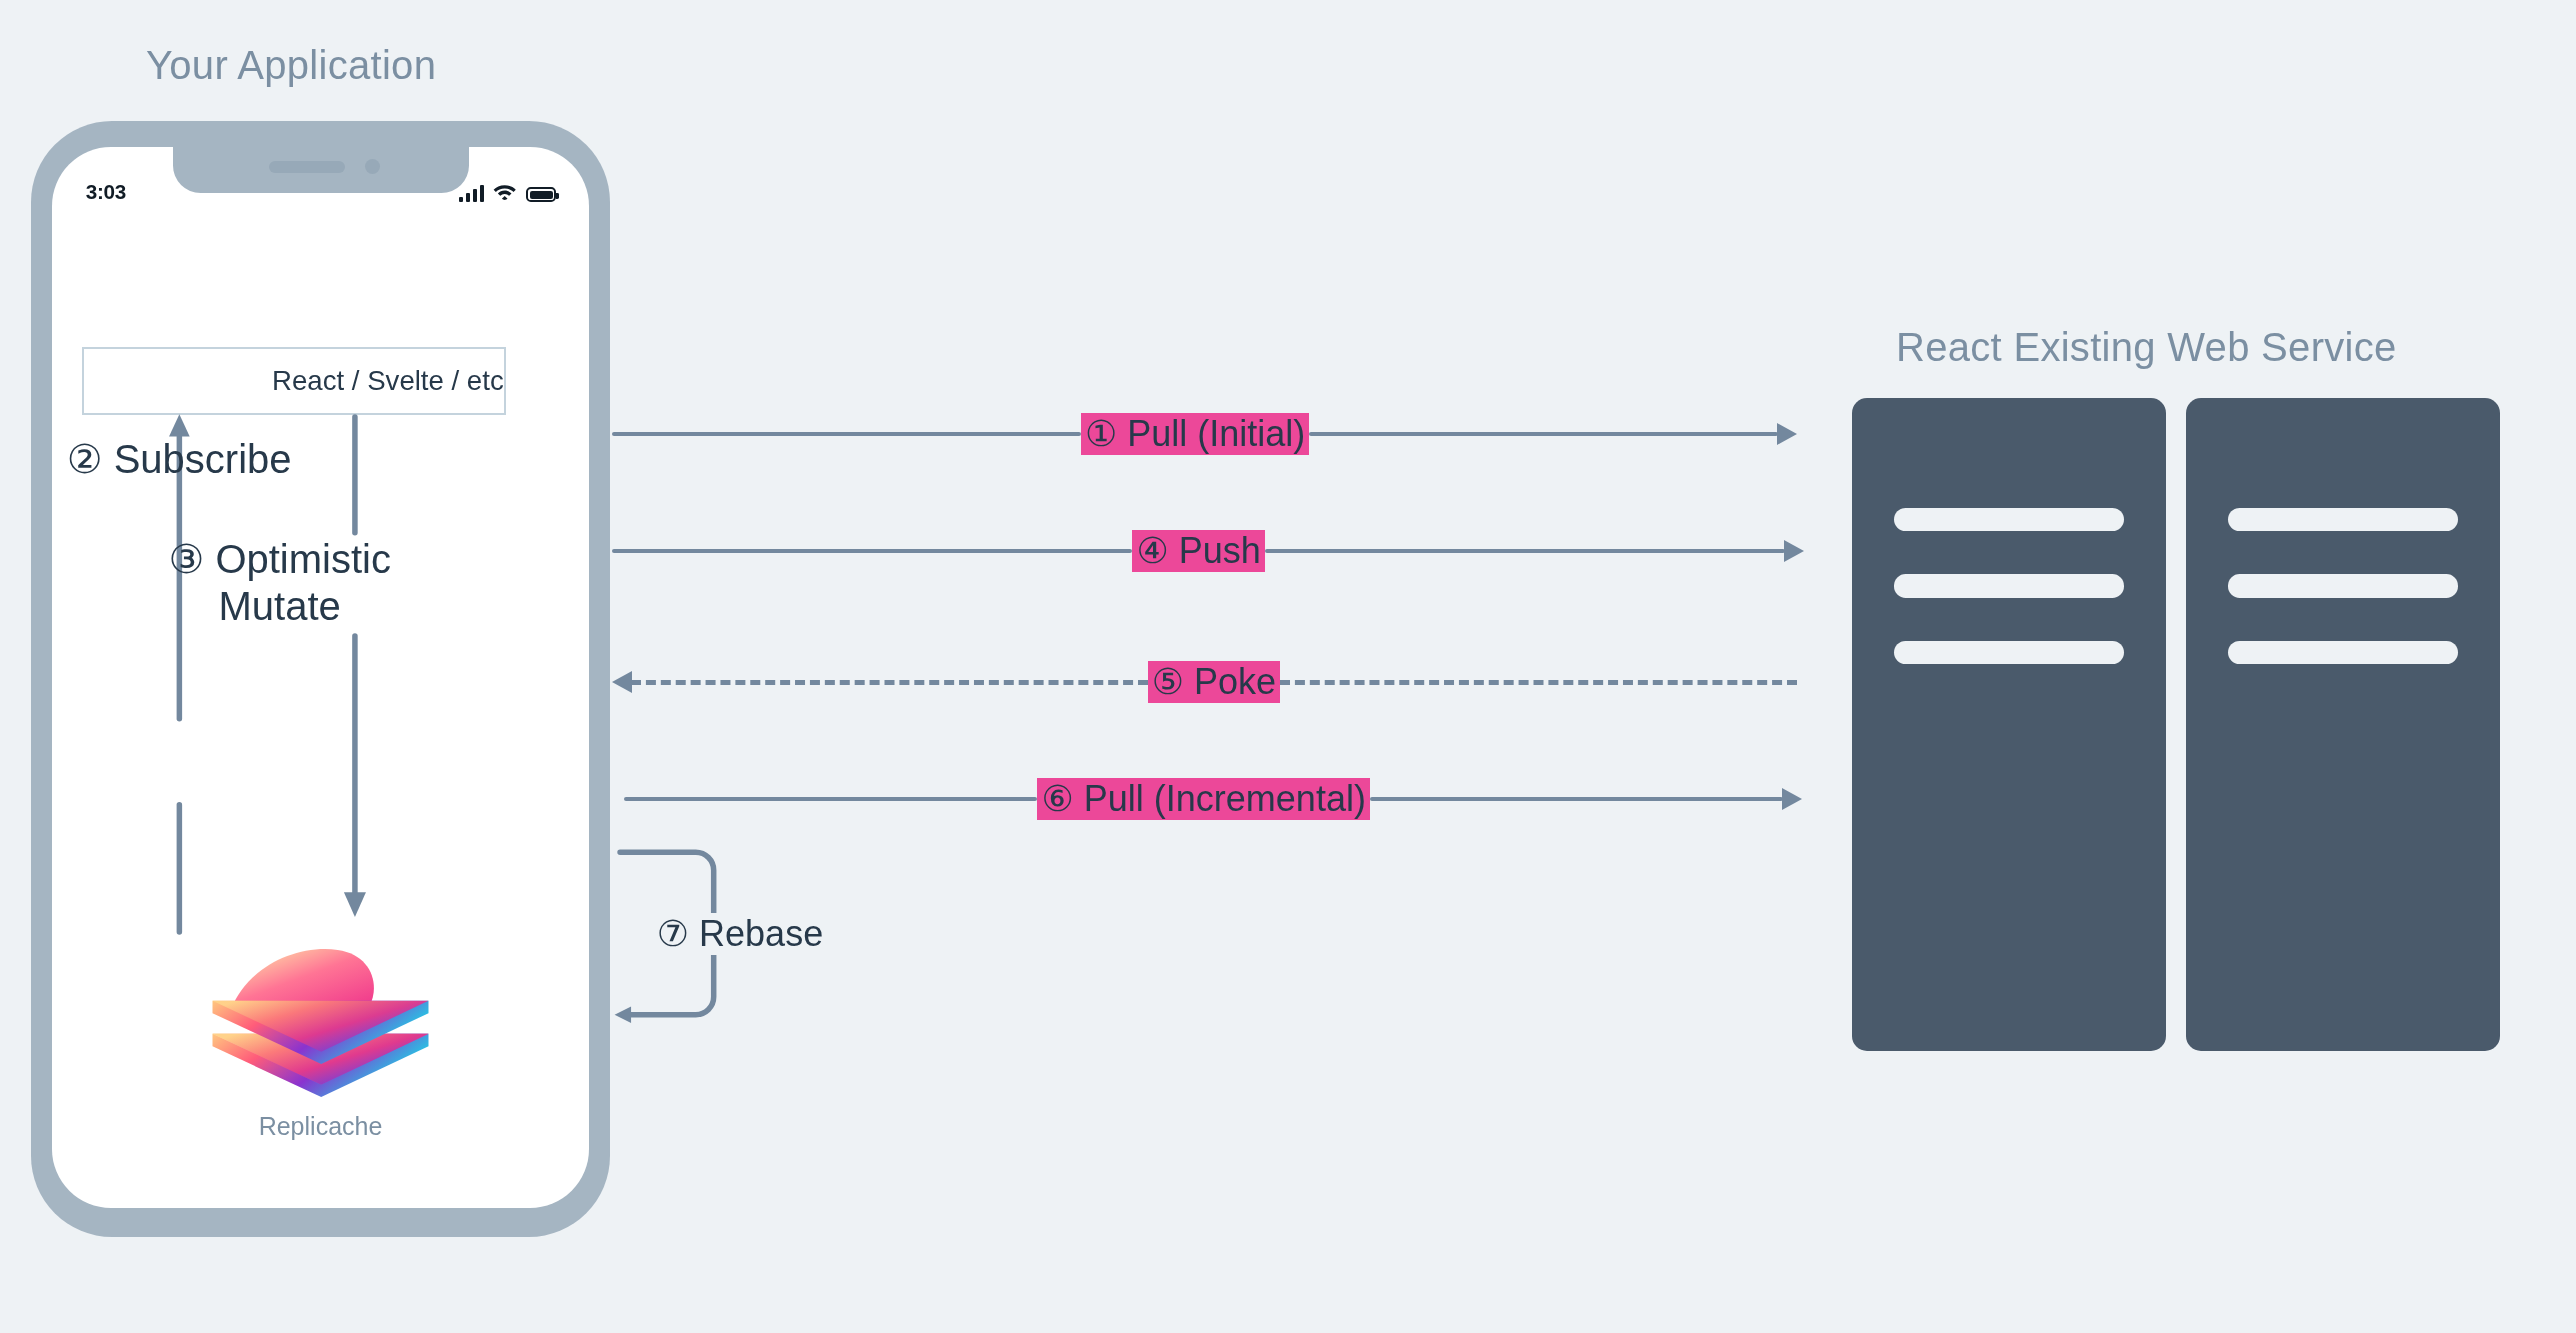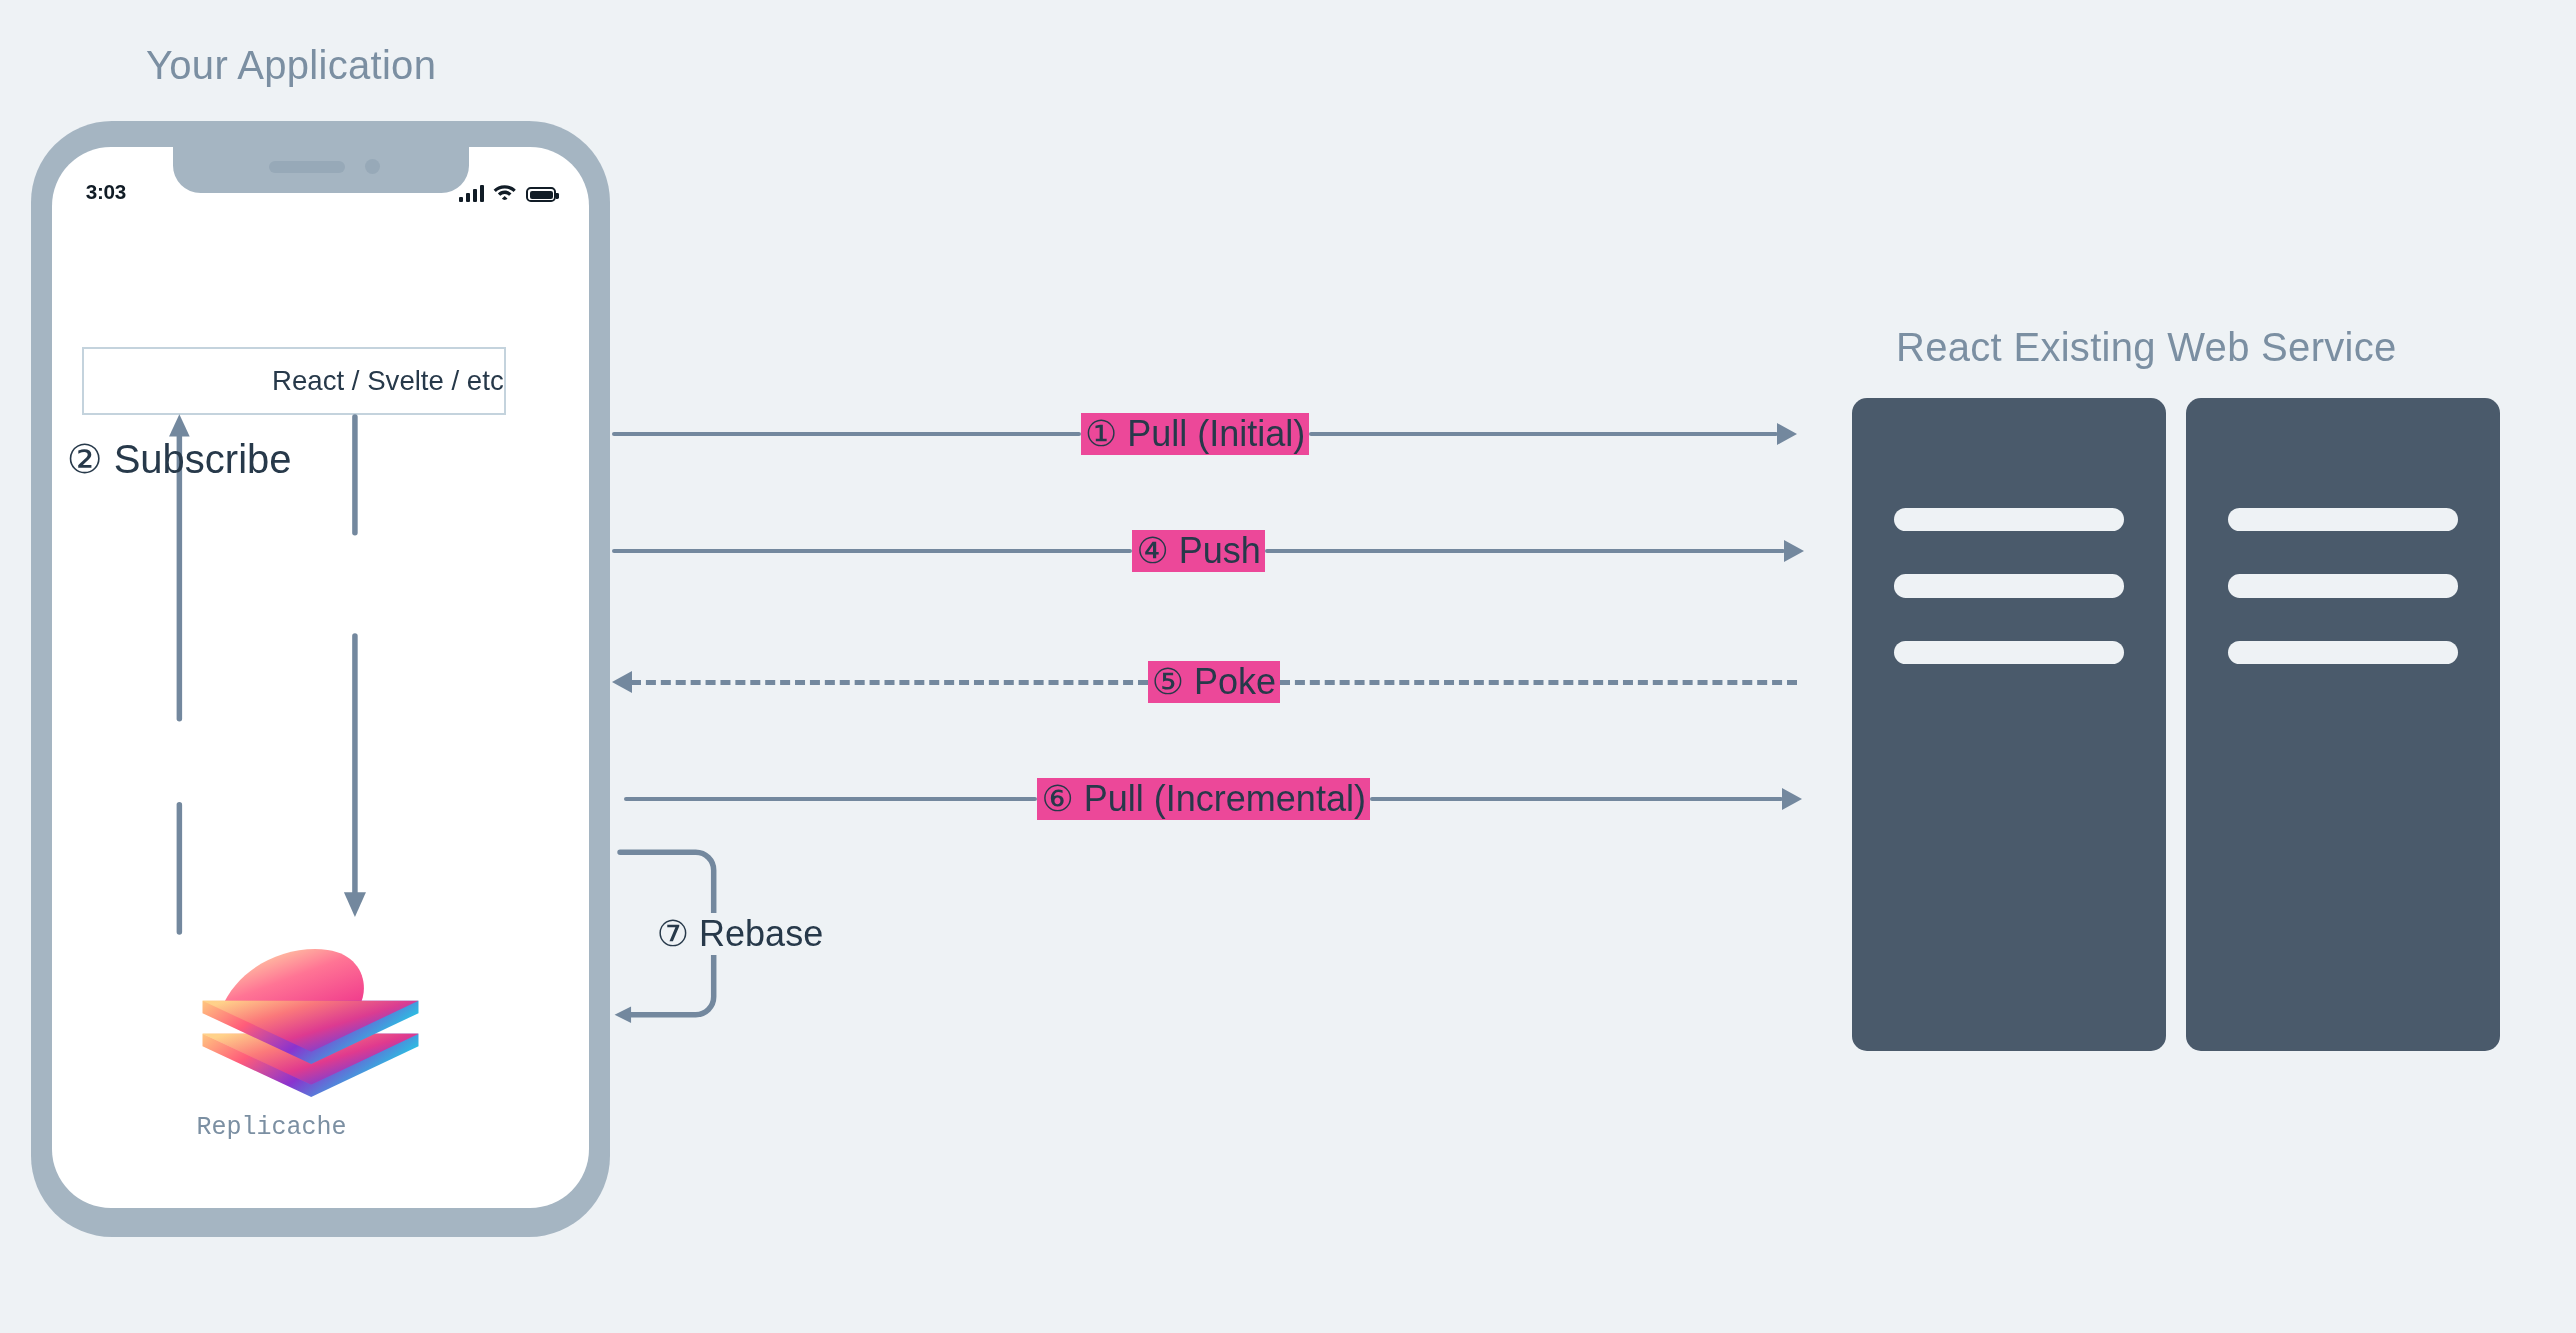--- a/index.html
+++ b/index.html
@@ -169,22 +169,21 @@
   #lbl-subscribe { left: 15px; top: 289px; }
   #lbl-mutate { left: 90px; top: 389px; text-align: center; width: 276px; }
 
   
   .logo-wrap {
     position: absolute;
     left: 50%;
     transform: translateX(-50%);
     top: 785px;
     width: 248px;
-    text-align: left;
-    font-family: Liberation Mono, monospace;
+    text-align: center;
   }
   .logo-caption {
     font-size: 25px;
     color: #7b8fa2;
     margin-top: 5.5px;
   }
 
   
   .arrow-row {
     position: absolute;
@@ -323,20 +322,22 @@
         <polygon points="185,388 170,420 200,420" fill="#73889e"></polygon>
         <line x1="185" y1="1140" x2="185" y2="955" stroke="#73889e" stroke-width="8" stroke-linecap="round"></line>
 
         <line x1="440" y1="392" x2="440" y2="560" stroke="#73889e" stroke-width="8" stroke-linecap="round"></line>
         <line x1="440" y1="710" x2="440" y2="1085" stroke="#73889e" stroke-width="8" stroke-linecap="round"></line>
         <polygon points="440,1118 424,1082 456,1082" fill="#73889e"></polygon>
       </svg>
 
       <div class="flow-label" id="lbl-subscribe">② Subscribe</div>
 
+      <div class="flow-label" id="lbl-mutate">③ Optimistic
+Mutate</div>
 
       <div class="logo-wrap">
         <svg width="227" height="172" viewBox="0 0 330 250">
           <defs>
             <linearGradient id="gA" x1="0" y1="0.15" x2="1" y2="0.9">
               <stop offset="0%" stop-color="#ffd28a"></stop>
               <stop offset="28%" stop-color="#fb7a7a"></stop>
               <stop offset="55%" stop-color="#e03a8e"></stop>
               <stop offset="78%" stop-color="#7b3fd4"></stop>
               <stop offset="100%" stop-color="#19d7e8"></stop>

